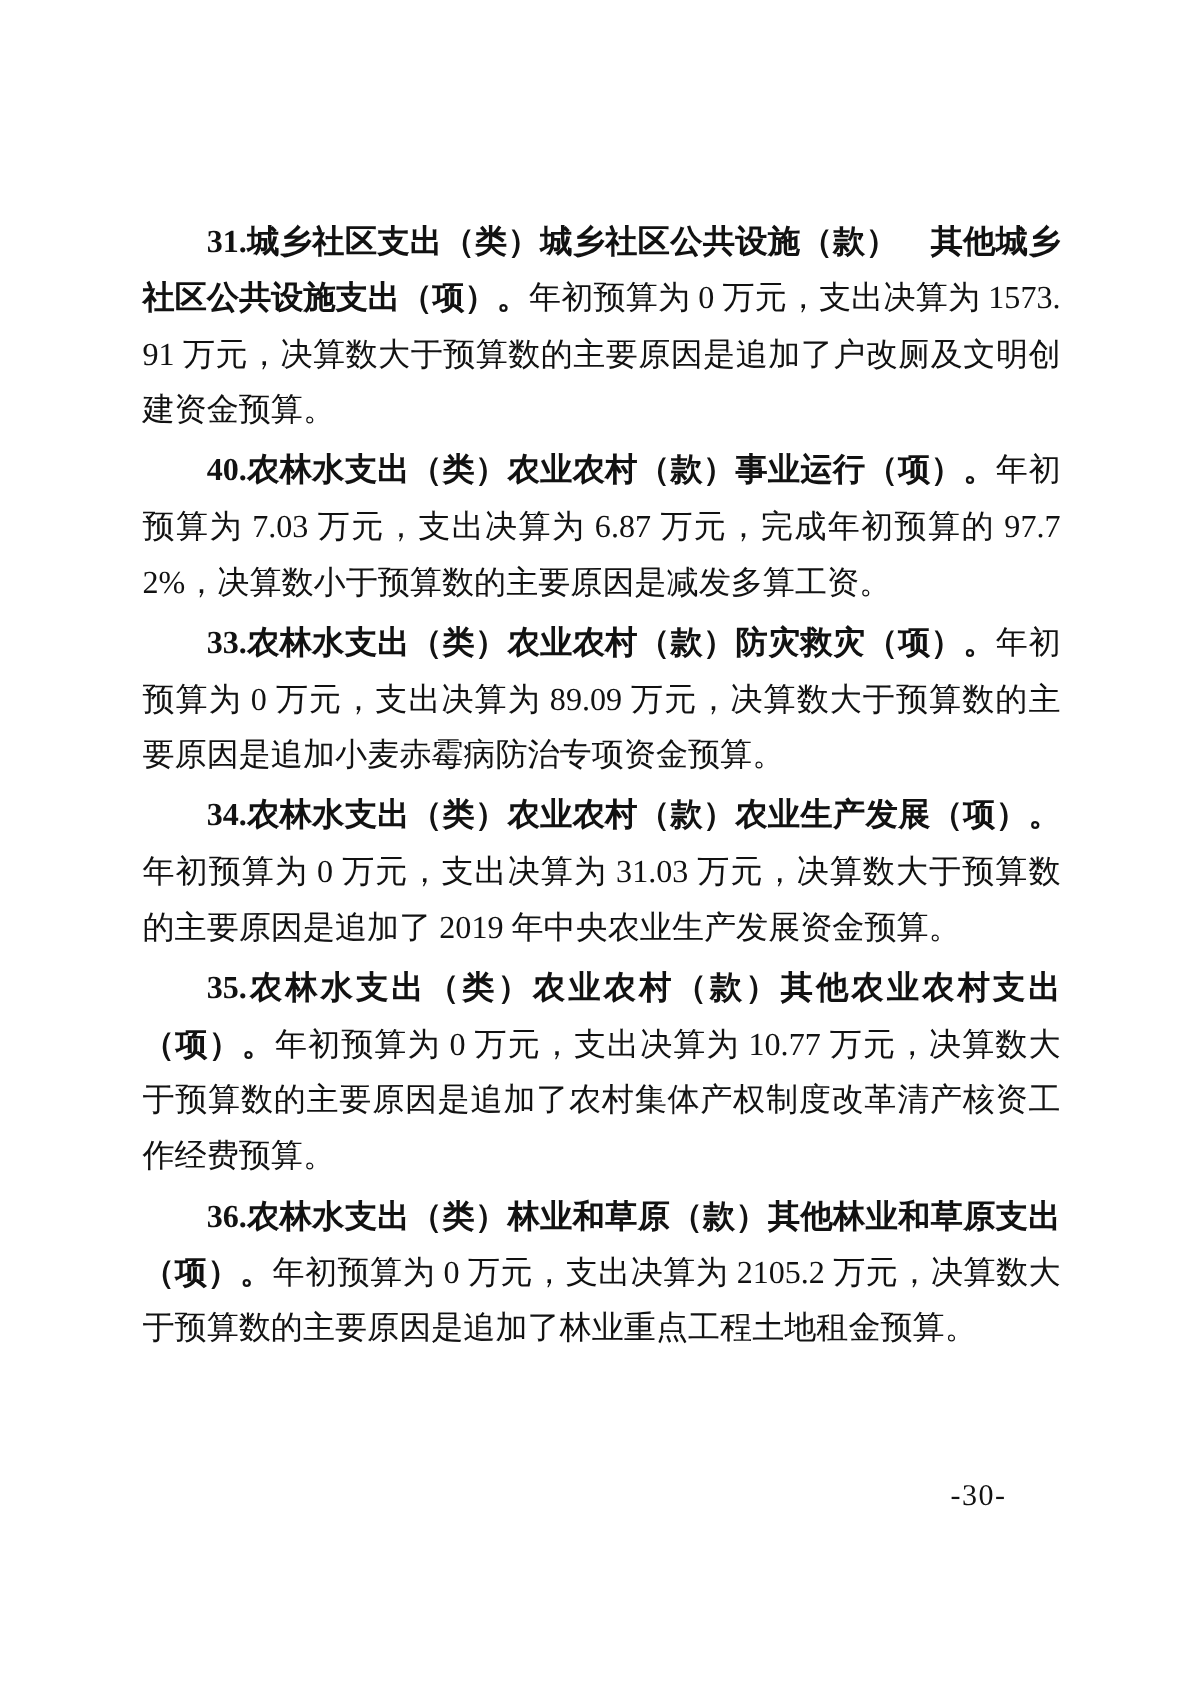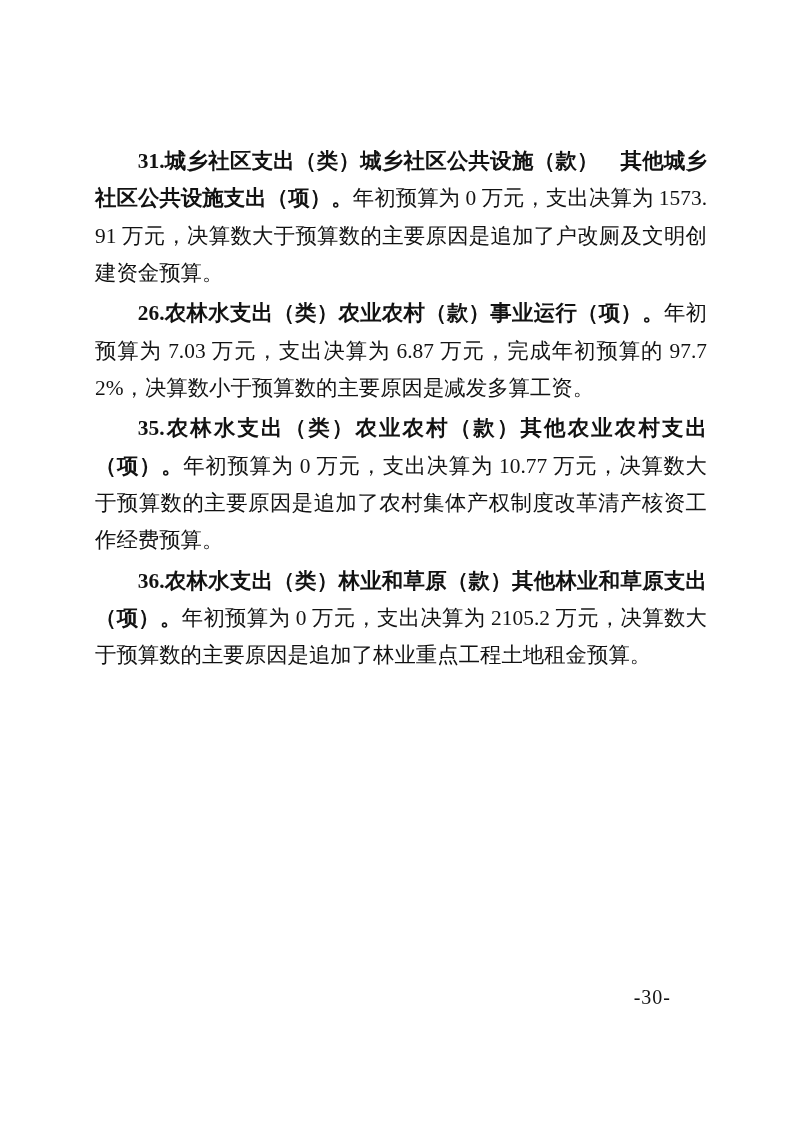--- a/index.html
+++ b/index.html
@@ -52,24 +52,30 @@
 <body>
 
 <div class="page">
   <div class="content">
 
     <p class="para">
       <span class="para-heading">31.城乡社区支出（类）城乡社区公共设施（款）　其他城乡社区公共设施支出（项）。</span><span class="para-body">年初预算为 0 万元，支出决算为 1573.91 万元，决算数大于预算数的主要原因是追加了户改厕及文明创建资金预算。</span>
     </p>
 
     <p class="para">
-      <span class="para-heading">26.农林水支出（类）农业农村（款）事业运行（项）。</span><span class="para-body">年初预算为 7.03 万元，支出决算为 6.87 万元，完成年初预算的 97.72%，决算数小于预算数的主要原因是减发多算工资。</span>
+      <span class="para-heading">40.农林水支出（类）农业农村（款）事业运行（项）。</span><span class="para-body">年初预算为 7.03 万元，支出决算为 6.87 万元，完成年初预算的 97.72%，决算数小于预算数的主要原因是减发多算工资。</span>
     </p>
 
+    <p class="para">
+      <span class="para-heading">33.农林水支出（类）农业农村（款）防灾救灾（项）。</span><span class="para-body">年初预算为 0 万元，支出决算为 89.09 万元，决算数大于预算数的主要原因是追加小麦赤霉病防治专项资金预算。</span>
+    </p>
 
+    <p class="para">
+      <span class="para-heading">34.农林水支出（类）农业农村（款）农业生产发展（项）。</span><span class="para-body">年初预算为 0 万元，支出决算为 31.03 万元，决算数大于预算数的主要原因是追加了 2019 年中央农业生产发展资金预算。</span>
+    </p>
 
     <p class="para">
       <span class="para-heading">35.农林水支出（类）农业农村（款）其他农业农村支出（项）。</span><span class="para-body">年初预算为 0 万元，支出决算为 10.77 万元，决算数大于预算数的主要原因是追加了农村集体产权制度改革清产核资工作经费预算。</span>
     </p>
 
     <p class="para">
       <span class="para-heading">36.农林水支出（类）林业和草原（款）其他林业和草原支出（项）。</span><span class="para-body">年初预算为 0 万元，支出决算为 2105.2 万元，决算数大于预算数的主要原因是追加了林业重点工程土地租金预算。</span>
     </p>
 
 

